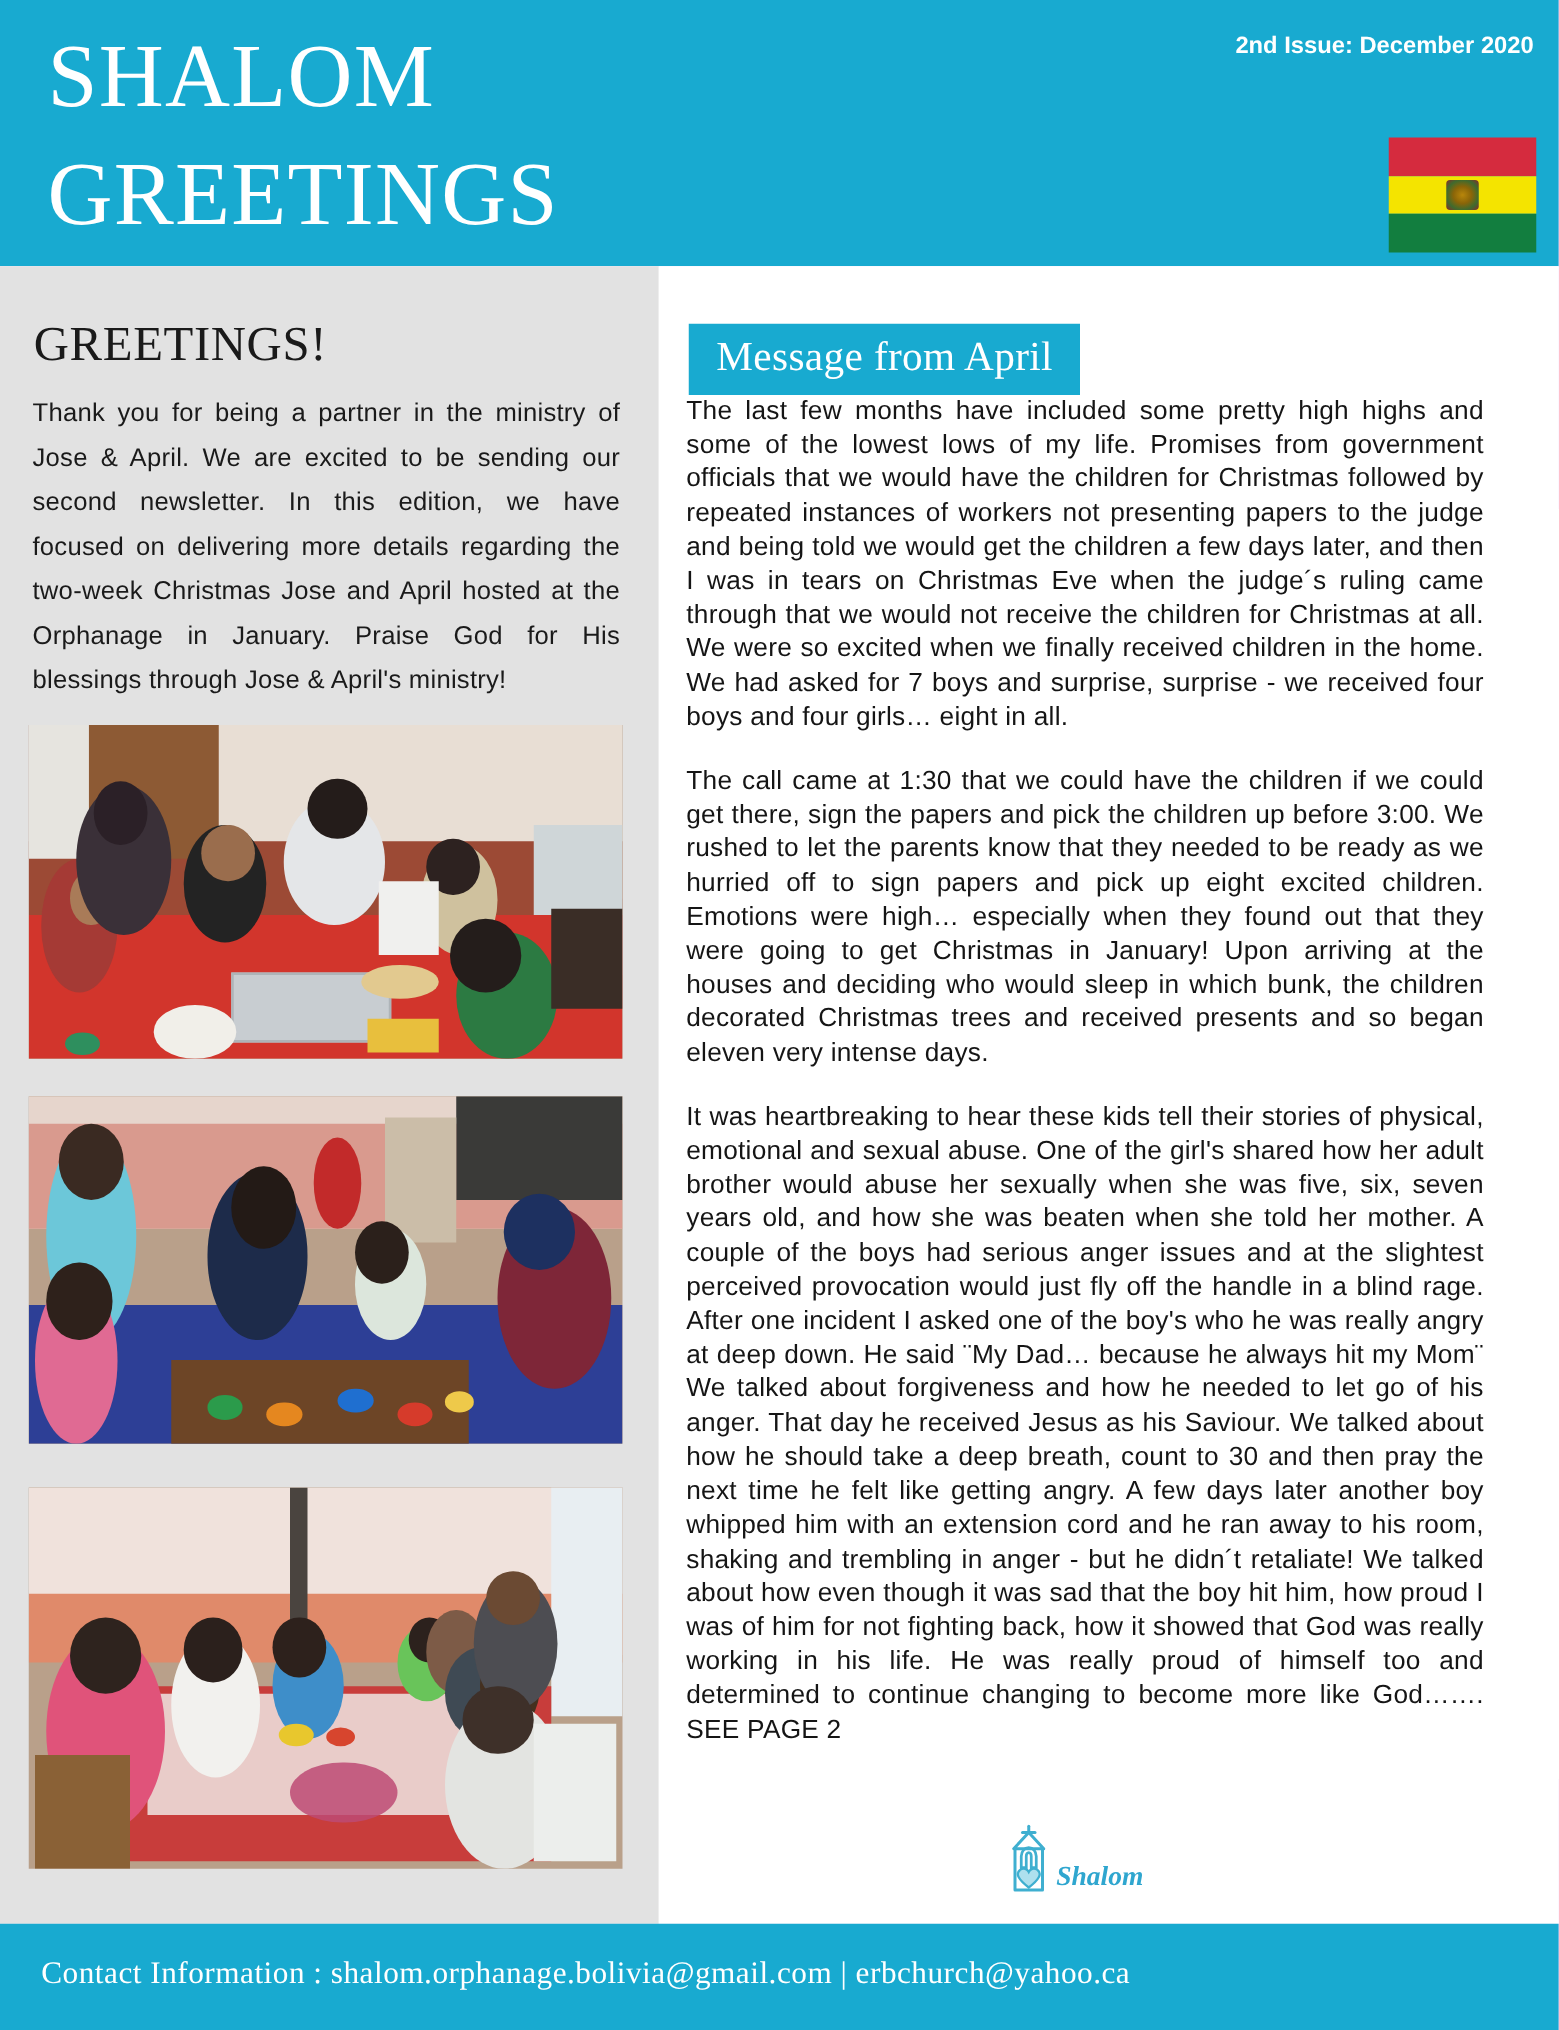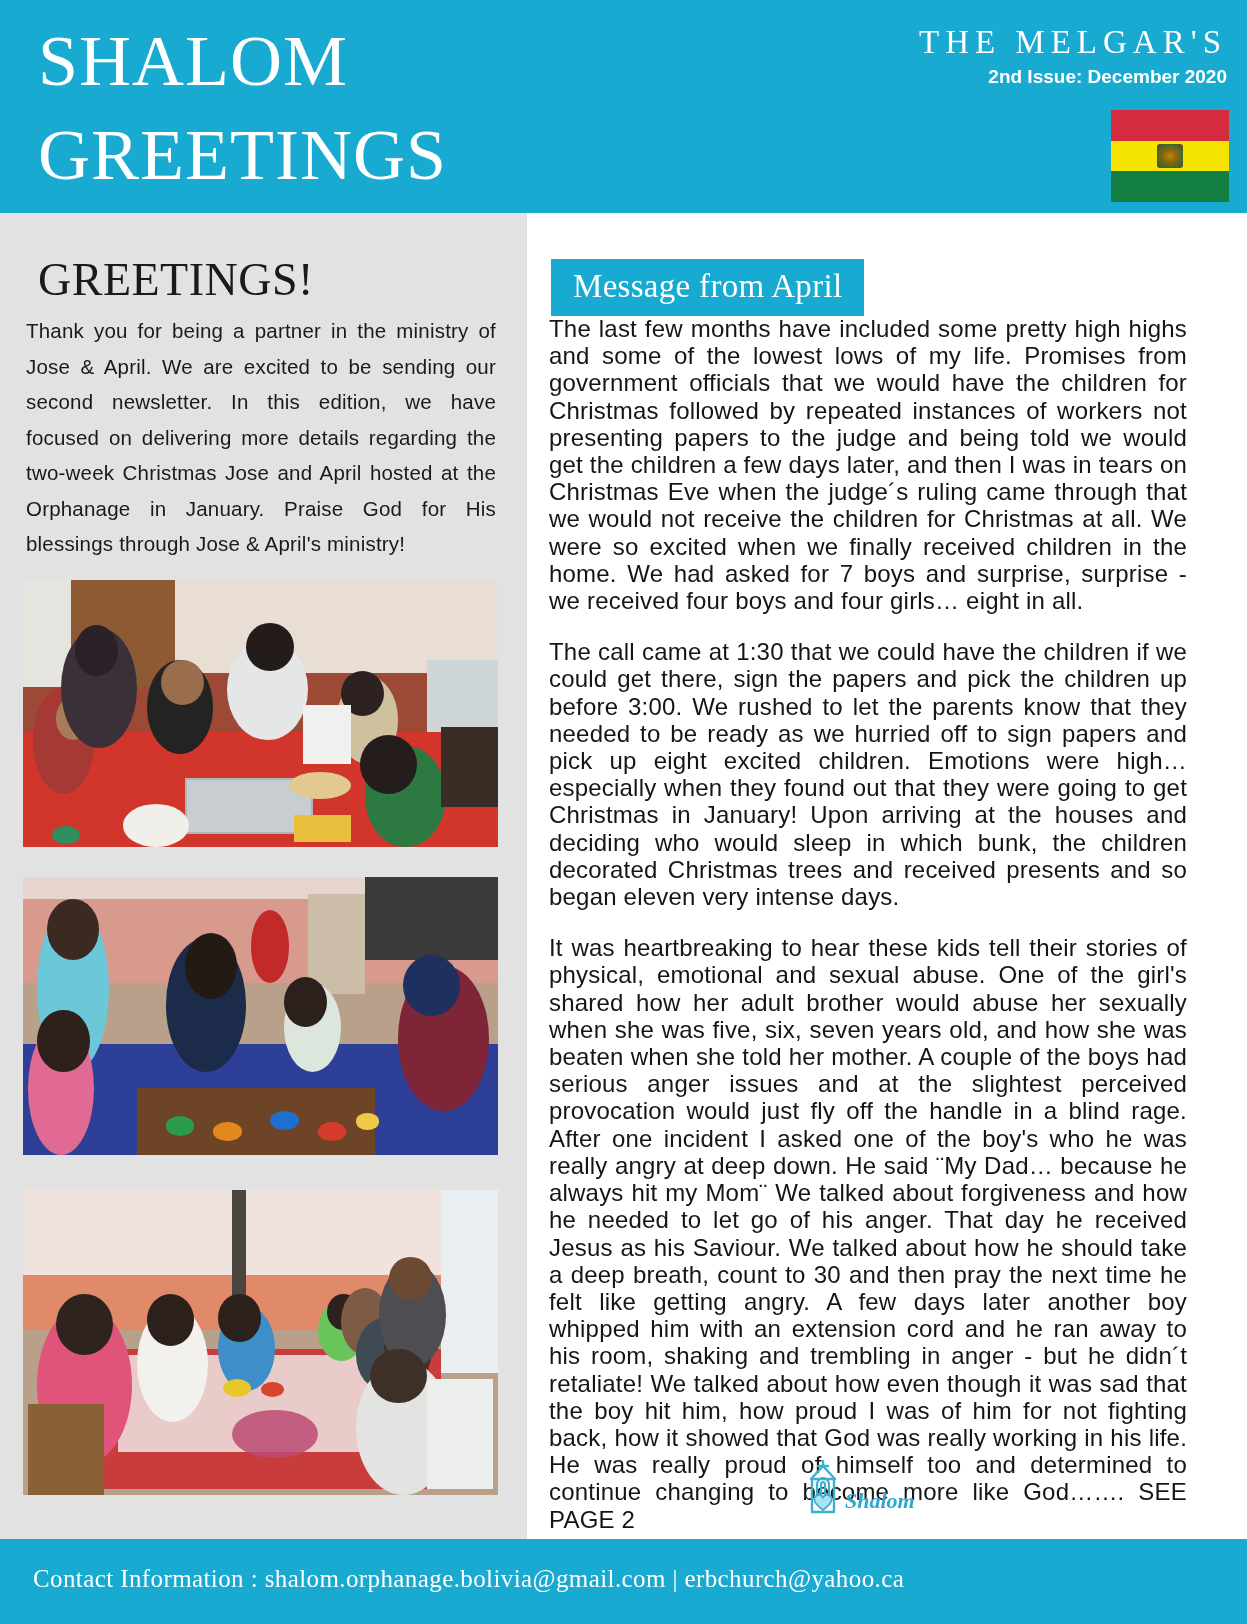--- a/index.html
+++ b/index.html
@@ -76,23 +76,23 @@
     position:absolute; left:0; top:0; width:527px; height:1326px;
     background:#E2E2E2;
   }
   .right-col {
     position:absolute; left:527px; top:0; width:720px; height:1326px;
     background:#ffffff;
   }
 
   
   .greetings-heading {
-    position:absolute; left:38px; top:40px;
+    position:absolute; left:27px; top:40px;
     font-family: "Liberation Serif", serif;
-    font-size: 46px;
+    font-size: 39px;
     font-weight: 400;
     color:#1A1A1A;
     letter-spacing: 0.5px;
   }
   .greetings-body {
     position:absolute; left:26px; top:100px; width:470px;
     font-family: "Liberation Sans", sans-serif;
     font-size: 20.5px;
     line-height: 35.5px;
     color: #1A1A1A;
@@ -122,21 +122,21 @@
     padding: 8px 22px 11px 22px;
     color:#ffffff;
     font-family:"Liberation Serif", serif;
     font-size: 33px;
     line-height: 38px;
     letter-spacing: 0.3px;
   }
   .msg-body {
     position:absolute; left:22px; top:102px; width:638px;
     font-family:"Liberation Sans", sans-serif;
-    font-size: 24px;
+    font-size: 21px;
     line-height: 27.2px;
     color:#151515;
     text-align: justify;
     text-justify: inter-word;
     letter-spacing: 0.2px;
   }
   .msg-body p { margin: 0 0 24px 0; }
   .msg-body p:last-child { margin-bottom: 0; }
 
   
@@ -163,21 +163,20 @@
 <body>
 
 <div class="page">
 
   <div class="masthead">
     <div class="masthead-title">
       <span class="line">SHALOM</span>
       <span class="line">GREETINGS</span>
     </div>
     <div class="masthead-right">
-      <div class="family-name">THE MELGAR'S</div>
       <div class="issue-line">2nd Issue: December 2020</div>
     </div>
     <div class="flag">
       <div class="flag-stripe flag-red"></div>
       <div class="flag-stripe flag-yellow">
         <div class="flag-emblem"></div>
       </div>
       <div class="flag-stripe flag-green"></div>
     </div>
   </div>

